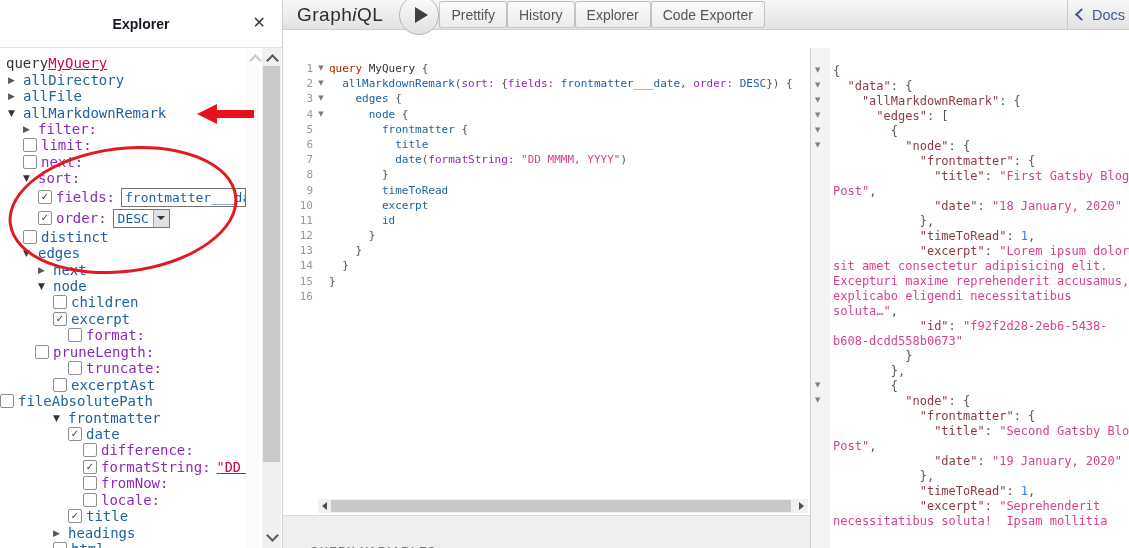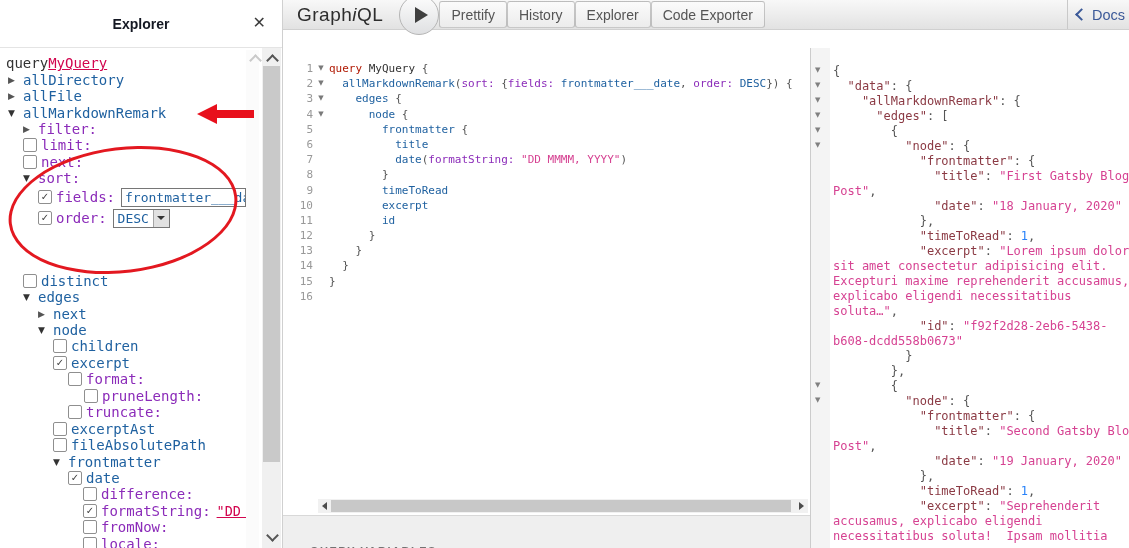--- a/index.html
+++ b/index.html
@@ -150,21 +150,21 @@
           <span class="exinput">frontmatter___date</span>
         </div>
         <div class="ex-row tall" style="padding-left: 38px;">
           <span class="cbox">✓</span>
           <span class="exlab arg">order:</span>
           <span class="exselect">
             <span class="selval">DESC</span>
             <span class="selarrow"></span>
           </span>
         </div>
-        <div class="ex-row" style="padding-left: 23px; margin-top: 44px;">
+        <div class="ex-row" style="padding-left: 23px;">
           <span class="cbox"></span>
           <span class="exlab fld">distinct</span>
         </div>
         <div class="ex-row" style="padding-left: 23px;">
           <span class="tri down">▼</span>
           <span class="exlab fld">edges</span>
         </div>
         <div class="ex-row" style="padding-left: 38px;">
           <span class="tri">▶</span>
           <span class="exlab fld">next</span>
@@ -178,33 +178,33 @@
           <span class="exlab fld">children</span>
         </div>
         <div class="ex-row" style="padding-left: 53px;">
           <span class="cbox">✓</span>
           <span class="exlab fld">excerpt</span>
         </div>
         <div class="ex-row" style="padding-left: 68px;">
           <span class="cbox"></span>
           <span class="exlab arg">format:</span>
         </div>
-        <div class="ex-row" style="padding-left: 84px;">
+        <div class="ex-row" style="padding-left: 35px;">
           <span class="cbox"></span>
           <span class="exlab arg">pruneLength:</span>
         </div>
         <div class="ex-row" style="padding-left: 60px; margin-left: 8px;">
           <span class="cbox"></span>
           <span class="exlab arg">truncate:</span>
         </div>
         <div class="ex-row" style="padding-left: 53px;">
           <span class="cbox"></span>
           <span class="exlab fld">excerptAst</span>
         </div>
-        <div class="ex-row" style="padding-left: 53px;">
+        <div class="ex-row" style="">
           <span class="cbox"></span>
           <span class="exlab fld">fileAbsolutePath</span>
         </div>
         <div class="ex-row" style="padding-left: 53px;">
           <span class="tri down">▼</span>
           <span class="exlab fld">frontmatter</span>
         </div>
         <div class="ex-row" style="padding-left: 68px;">
           <span class="cbox">✓</span>
           <span class="exlab fld">date</span>
@@ -404,18 +404,17 @@
         <div class="r-line"><span class="r-p">        },</span></div>
         <div class="r-line"><span class="r-p">        {</span></div>
         <div class="r-line"><span class="r-k">          "node"</span><span class="r-p">: {</span></div>
         <div class="r-line"><span class="r-k">            "frontmatter"</span><span class="r-p">: {</span></div>
         <div class="r-line"><span class="r-k">              "title"</span><span class="r-p">: </span><span class="r-s">"Second Gatsby Blog</span></div>
         <div class="r-line"><span class="r-s">Post"</span><span class="r-p">,</span></div>
         <div class="r-line"><span class="r-k">              "date"</span><span class="r-p">: </span><span class="r-s">"19 January, 2020"</span></div>
         <div class="r-line"><span class="r-p">            },</span></div>
         <div class="r-line"><span class="r-k">            "timeToRead"</span><span class="r-p">: </span><span class="r-n">1</span><span class="r-p">,</span></div>
         <div class="r-line"><span class="r-k">            "excerpt"</span><span class="r-p">: </span><span class="r-s">"Seprehenderit</span></div>
-        <div class="r-line"><span class="r-s">accusamus, explicabo eligendi</span></div>
         <div class="r-line"><span class="r-s">necessitatibus soluta!  Ipsam mollitia</span></div>
       </div>
   </div>
 
 </div>
 
 </body></html>

